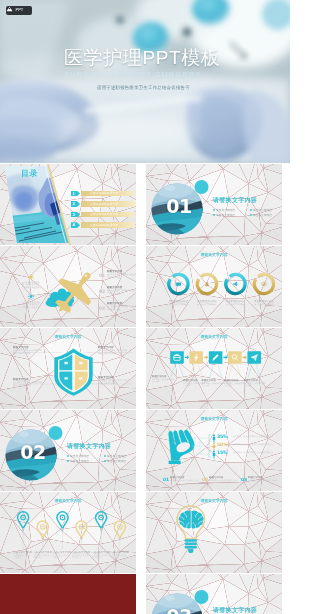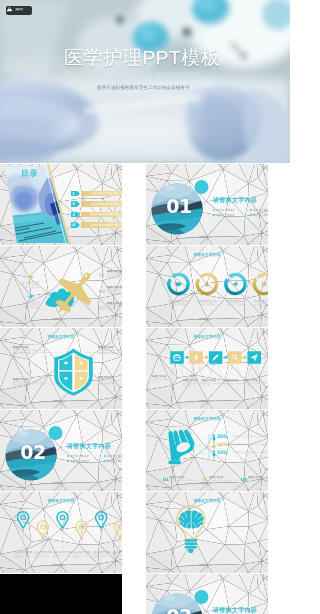--- a/index.html
+++ b/index.html
@@ -16,21 +16,21 @@
   .logo .lg-tx{font-size:4.5px;color:#ffffff;letter-spacing:0;line-height:1;transform:scale(.9);}
   .hero-txt{position:absolute;left:0;top:0;width:301px;height:163px;z-index:8;border-radius:26px;}
   .h-title{position:absolute;left:64px;top:47px;font-size:19px;line-height:22px;color:#ffffff;
            letter-spacing:.6px;font-weight:400;text-shadow:0 1px 2px rgba(40,70,85,.35);}
   .h-sub-en{position:absolute;left:64px;top:70px;font-size:7.3px;line-height:10px;color:#cfe6ee;
             letter-spacing:1.45px;font-weight:400;}
   .h-sub-cn{position:absolute;left:97px;top:84px;font-size:4.4px;line-height:7px;color:#5f7f8c;letter-spacing:.25px;}
 
   
   .grid{position:absolute;top:164px;left:0;width:290px;height:450px;}
-  .slide{position:absolute;width:122px;height:81px;overflow:hidden;background:#000000;}
+  .slide{position:absolute;width:136px;height:81px;overflow:hidden;background:#7f1d1d;}
   .slide svg{position:absolute;top:0;left:0;}
   .sec-title{position:absolute;font-size:3.9px;color:#5ec9d6;font-weight:700;letter-spacing:0;
              width:100%;text-align:center;top:5.8px;left:0;line-height:5px;}
   
   .s1-title{position:absolute;left:21px;top:4.5px;font-size:8px;line-height:10px;color:#35c3d4;font-weight:700;
             letter-spacing:.4px;text-shadow:0 0 2px rgba(255,255,255,.6);}
   .s1-items{position:absolute;left:70.5px;top:26.5px;width:70px;}
   .s1-row{position:relative;height:5.8px;margin-bottom:4.8px;}
   .s1-num{position:absolute;left:0;top:0;width:9.5px;height:5.8px;background:#2ec5d8;
           clip-path:polygon(0 0,68% 0,100% 50%,68% 100%,0 100%);color:#fff;font-size:4.3px;font-weight:700;

